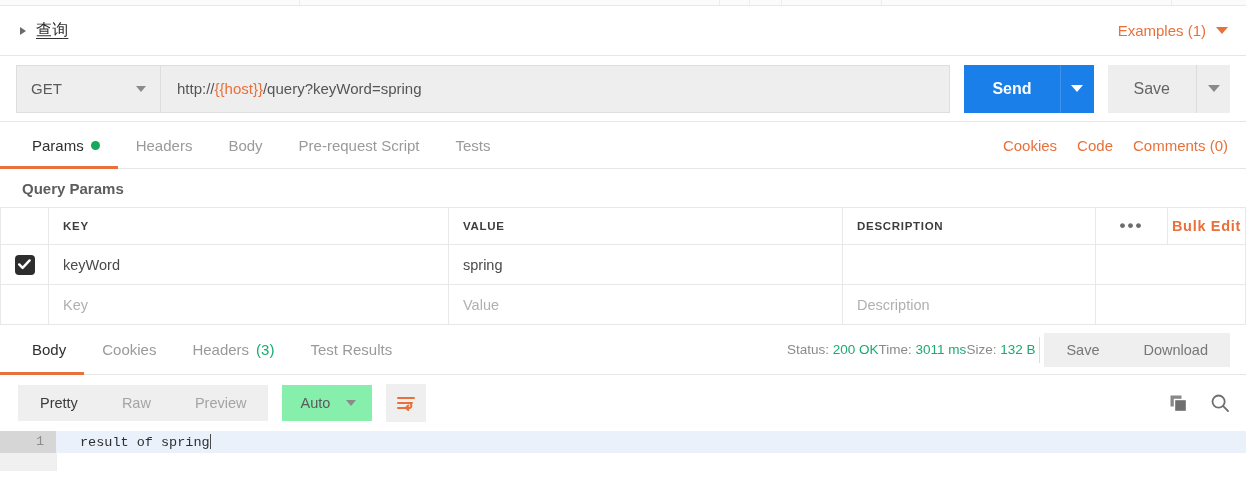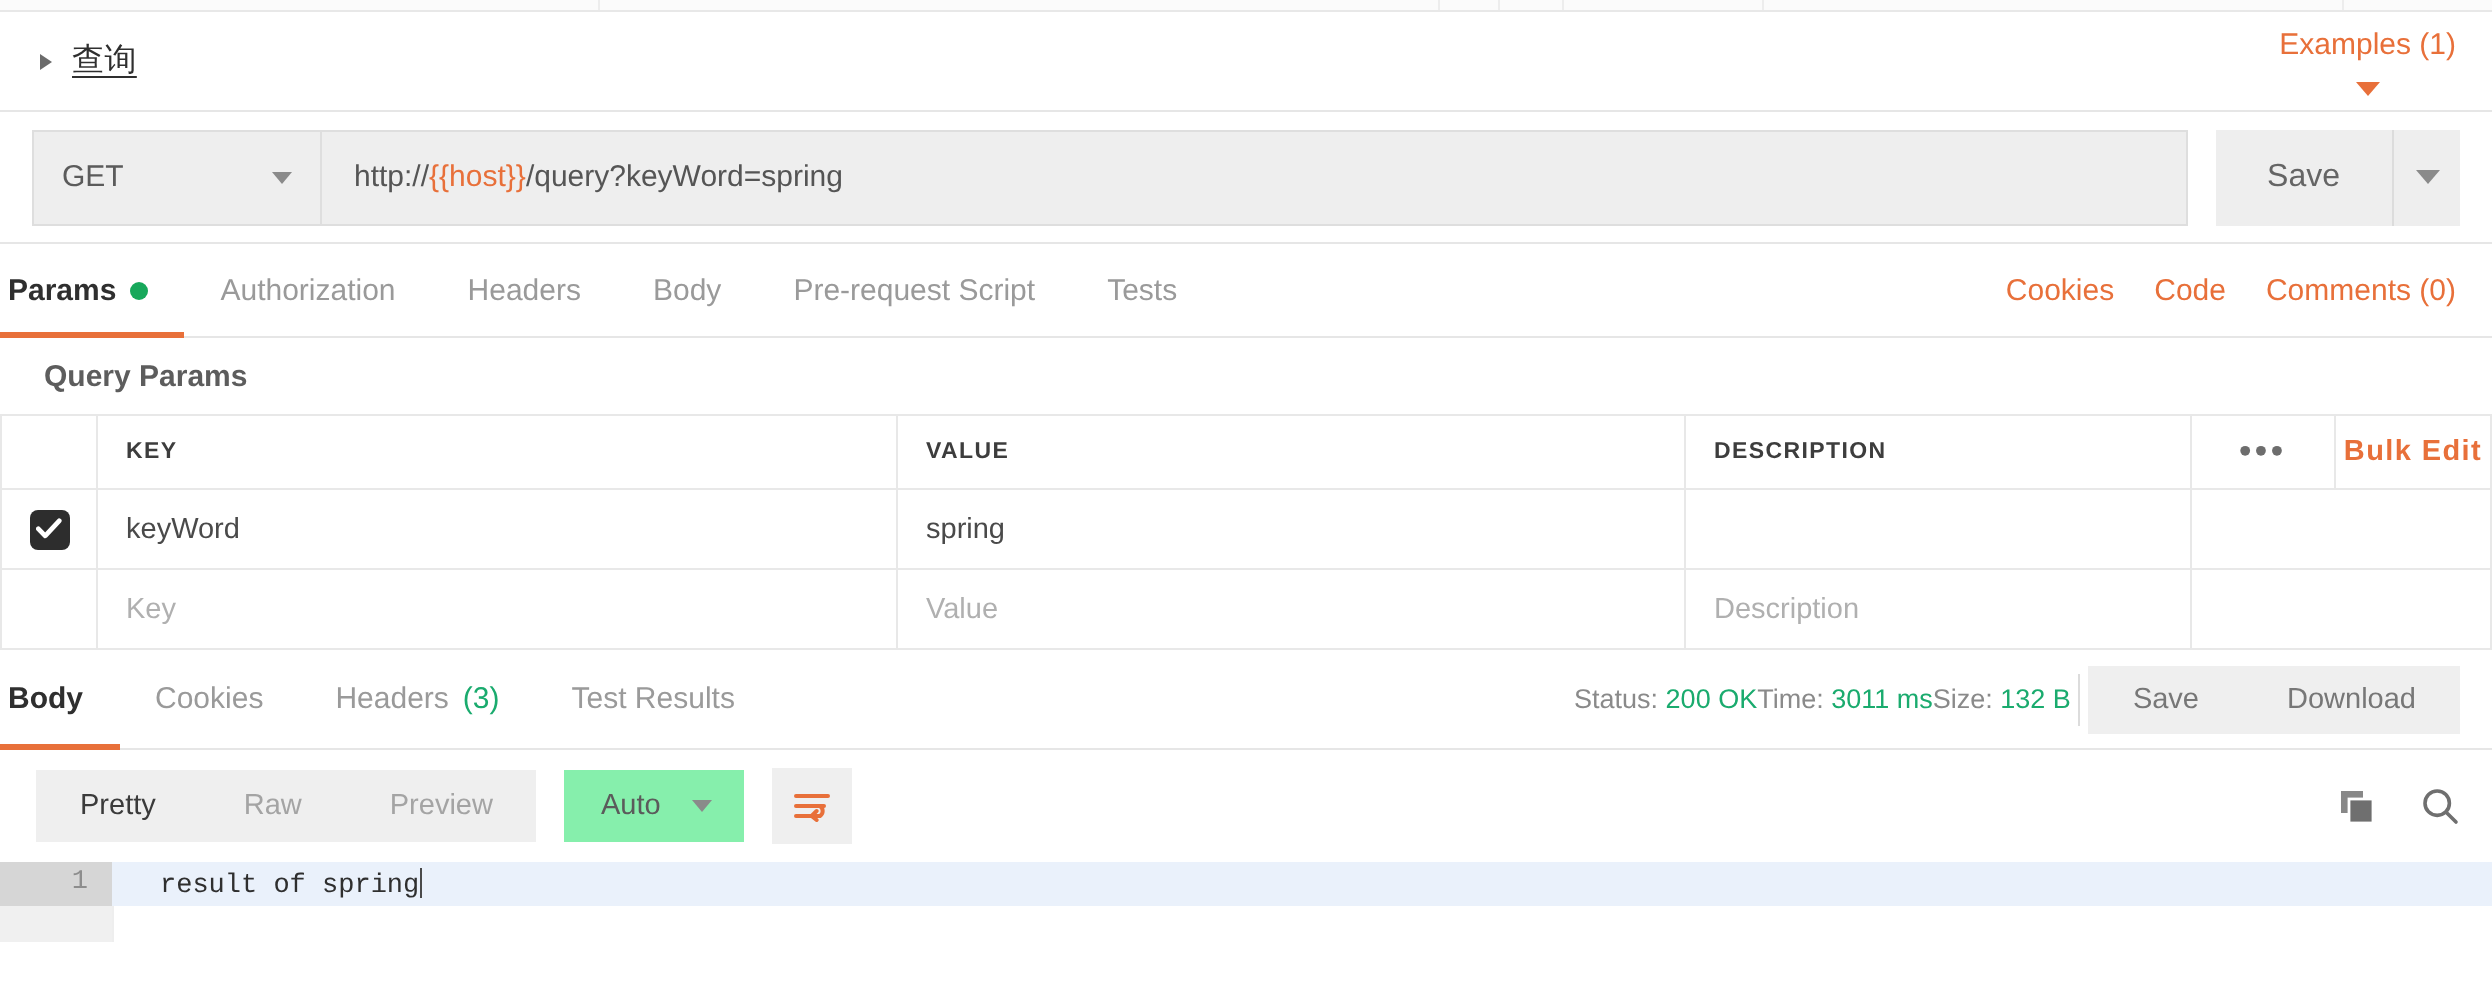--- a/index.html
+++ b/index.html
@@ -38,21 +38,21 @@
   }
   .req-title {
     font-size: 16px; color: #2f2f2f;
     text-decoration: underline;
     text-underline-offset: 3px;
     letter-spacing: .2px;
   }
   .spacer { flex: 1 1 auto; }
   .examples {
     display: flex; align-items: center; gap: 10px;
-    color: #e8703a; font-size: 15px; cursor: pointer; flex-direction: column;
+    color: #e8703a; font-size: 15px; cursor: pointer;
   }
   .caret-down {
     width:0;height:0;
     border-left:6px solid transparent;
     border-right:6px solid transparent;
     border-top:7px solid #e8703a;
   }
 
   
   .url-row {
@@ -134,21 +134,21 @@
     border-bottom: 1px solid #e6e6e6;
     display: flex; align-items: stretch;
     padding: 0 18px 0 0;
     background: #fff;
   }
   .tab {
     display: flex; align-items: center; gap: 7px;
     padding: 0 18px; font-size: 15px; color: #9a9a9a;
     cursor: pointer; position: relative;
   }
-  .tab:first-child { padding-left: 4px; font-weight: bold; }
+  .tab:first-child { padding-left: 32px; }
   .tab.active { color: #2f2f2f; }
   .tab.active::after {
     content: ""; position: absolute;
     left: 0; right: 0; bottom: -1px; height: 3px;
     background: #e8703a;
   }
   .dot-green {
     width: 9px; height: 9px; border-radius: 50%;
     background: #17a85b; display:inline-block;
   }
@@ -291,35 +291,38 @@
   <div class="url-row">
     <div class="method-box">
       <span class="m-label">GET</span>
       <span class="tri-sm"></span>
     </div>
     <div class="url-box">
       <span>http://</span>
         <span class="var">{{host}}</span>
         <span>/query?keyWord=spring</span>
     </div>
+    <div class="send-wrap">
+      <button class="send-btn">Send</button>
+      <button class="send-caret">
+          <span class="t"></span>
+        </button>
+    </div>
     <div class="save-wrap">
       <button class="save-btn">Save</button>
       <button class="save-caret">
           <span class="t"></span>
         </button>
     </div>
   </div>
 
   <div class="req-tabs">
     <div class="tab active">
       <span>Params</span>
       <span class="dot-green"></span>
-    </div>
-    <div class="tab">
-      <span>Authorization</span>
     </div>
     <div class="tab">
       <span>Headers</span>
     </div>
     <div class="tab">
       <span>Body</span>
     </div>
     <div class="tab">
       <span>Pre-request Script</span>
     </div>

